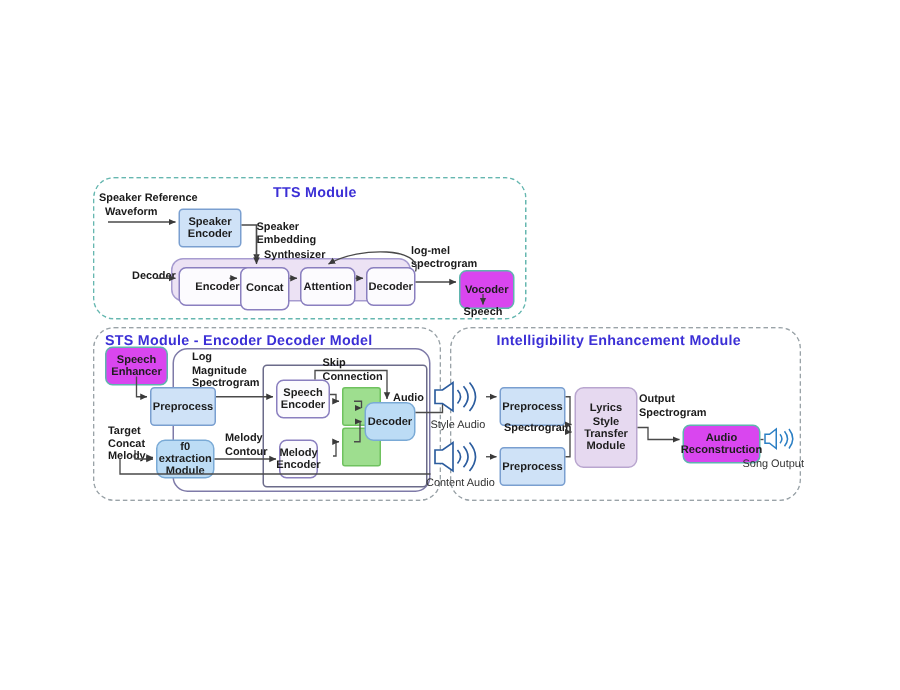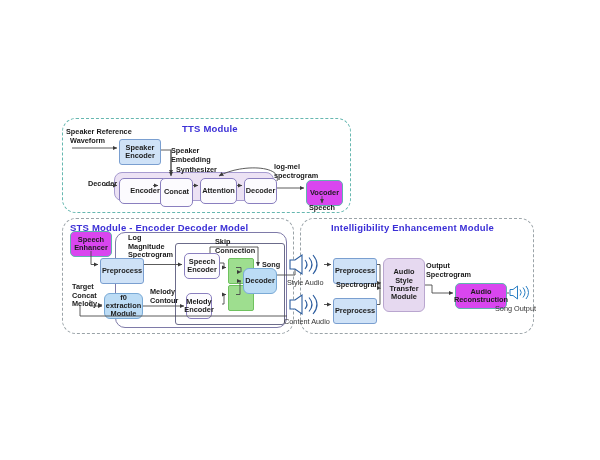--- a/index.html
+++ b/index.html
@@ -100,34 +100,34 @@
 Contour</div>
 
   <div class="node plain" style="left:186px;top:293px;width:22px;height:21px;">Melody
 Encoder</div>
 
   <div class="node green" style="left:228px;top:258px;width:8px;height:19px;"></div>
   <div class="node green" style="left:228px;top:285px;width:8px;height:19px;"></div>
 
   <div class="node bluer" style="left:243px;top:268px;width:34px;height:15px;">Decoder</div>
 
-  <div class="lbl" style="left:262px;top:261px;">Song</div>
+  <div class="lbl" style="left:262px;top:261px;">Audio</div>
 
   <div class="dashmod gray" style="left:300px;top:218px;width:232px;height:114px;"></div>
   <div class="modtitle" style="left:331px;top:222px;">Intelligibility Enhancement Module</div>
 
   <div class="lbl thin" style="left:287px;top:279px;">Style Audio</div>
   <div class="lbl thin" style="left:284px;top:318px;">Content Audio</div>
 
   <div class="node blue" style="left:333px;top:258px;width:44px;height:13px;">Preprocess</div>
   <div class="node blue" style="left:333px;top:298px;width:44px;height:13px;">Preprocess</div>
 
   <div class="lbl" style="left:336px;top:281px;">Spectrogram</div>
 
-  <div class="node lilac" style="left:383px;top:258px;width:42px;height:54px;">Audio Style
+  <div class="node lilac" style="left:383px;top:258px;width:42px;height:54px;">Lyrics Style
 Transfer
 Module</div>
 
   <div class="lbl" style="left:426px;top:262px;">Output
 Spectrogram</div>
 
   <div class="node teal" style="left:455px;top:283px;width:52px;height:20px;">Audio
 Reconstruction</div>
 
   <div class="lbl thin" style="left:495px;top:305px;">Song Output</div>

